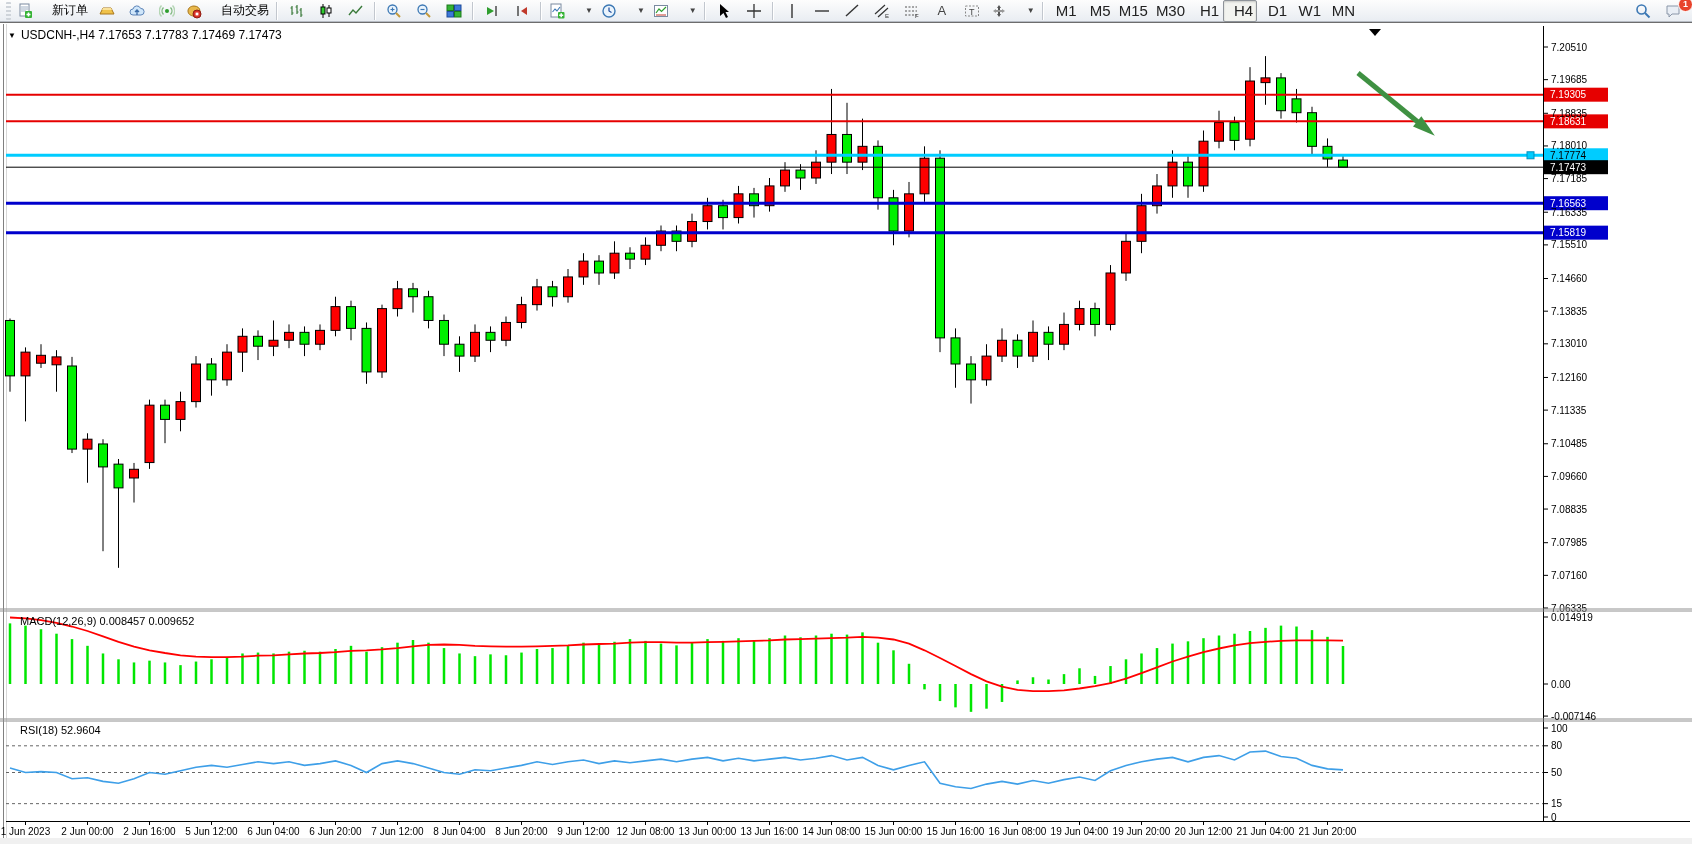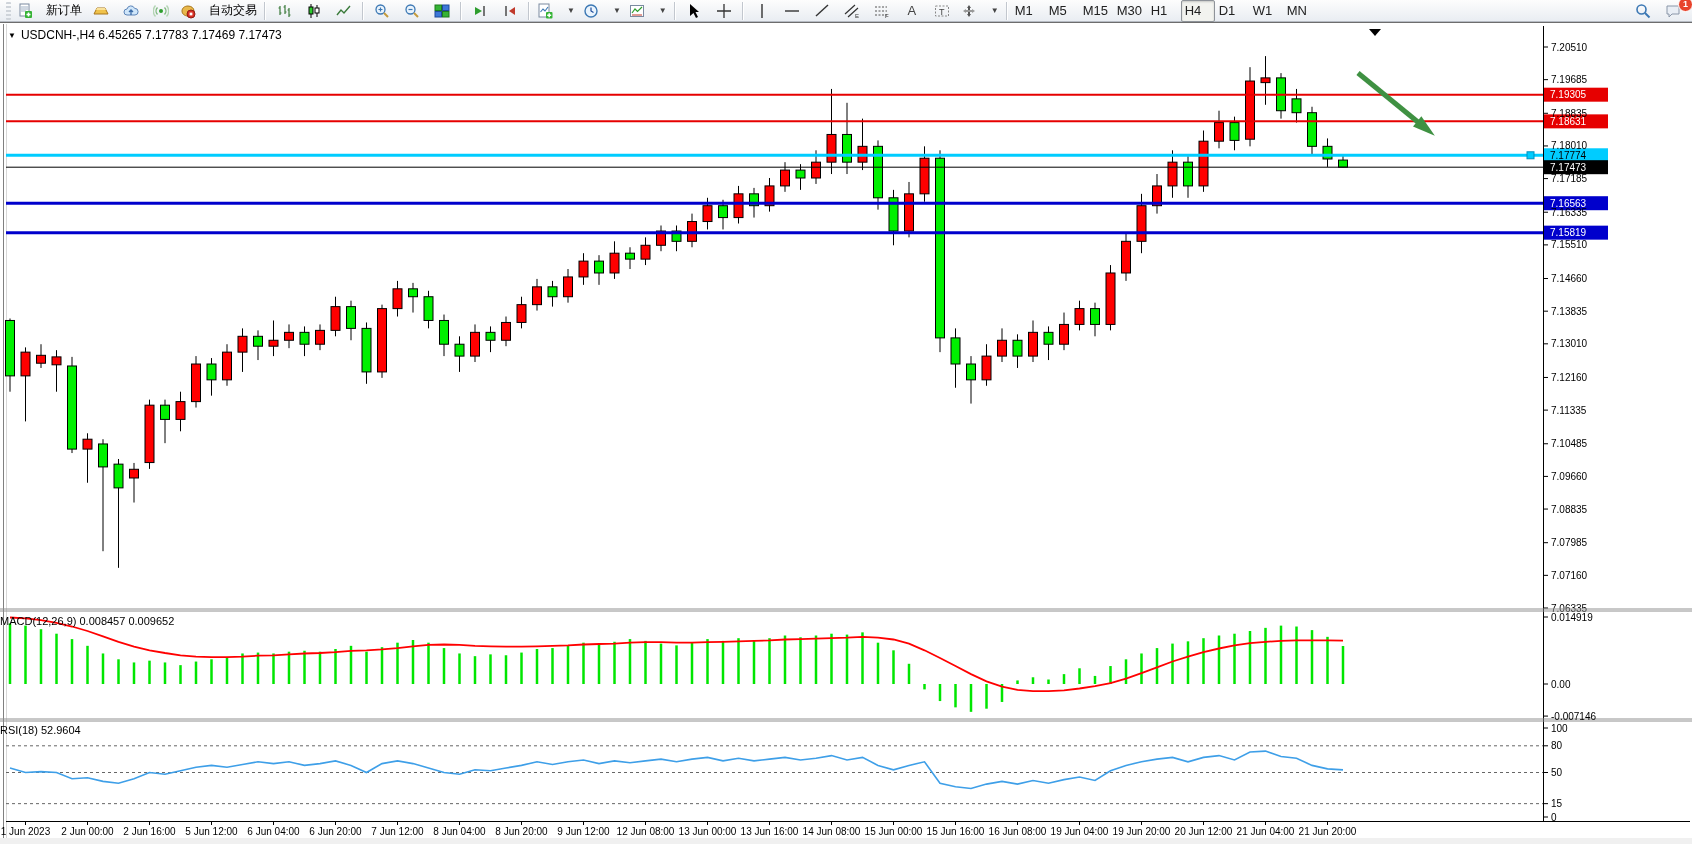--- a/index.html
+++ b/index.html
@@ -3,40 +3,40 @@
 <meta charset="utf-8">
 <style>
   html,body{margin:0;padding:0}
   body{width:1692px;height:844px;position:relative;background:#f0f0f0;
        font-family:"Liberation Sans",sans-serif;overflow:hidden;font-size:11px;color:#000}
   
   #toolbar{position:absolute;left:0;top:0;width:1692px;height:22px;
            background:linear-gradient(#fdfdfd,#e9edf2);border-bottom:1px solid #b7bcc4;
            display:flex;align-items:center;padding:0 4px;box-sizing:border-box;z-index:30}
   .tbtn{height:20px;min-width:22px;display:flex;align-items:center;justify-content:center;
-        gap:13px;padding:0 3px;border:1px solid transparent;border-radius:2px;cursor:default;
+        gap:19px;padding:0 3px;border:1px solid transparent;border-radius:2px;cursor:default;
         font-size:12px;white-space:nowrap}
   .tbtn.active{background:#f2f3ef;border:1px solid #8e9399;box-shadow:inset 0 1px 2px rgba(0,0,0,.18)}
   .tsep{width:0;height:18px;border-left:1px solid #c2c7ce;border-right:1px solid #fff;margin:0 3px}
-  .tf{font-size:13px;color:#222;min-width:26px;justify-content:flex-start;font-weight:400}
+  .tf{font-size:15px;color:#222;min-width:26px;justify-content:flex-end;font-weight:400}
   .dd{font-size:8px;color:#444;margin-left:1px}
   .grip{width:5px;height:18px;margin:0 2px;
         background:repeating-linear-gradient(180deg,#cfd4da 0 2px,transparent 2px 4px);border-radius:1px}
   #tb-right{margin-left:auto;display:flex;align-items:center}
   .badge{position:absolute;top:-4px;right:-6px;background:#e8442c;color:#fff;border-radius:50%;
          width:13px;height:13px;font-size:9px;display:flex;align-items:center;justify-content:center;
          border:1px solid #fff;font-weight:700}
   .icon16{width:16px;height:16px;display:block}
   
   #chart-window{position:absolute;left:0;top:22px;width:1692px;height:816px;background:#fff;
                 border-top:1px solid #6d6d6d;z-index:1}
   #chart-svg{position:absolute;left:0;top:0;z-index:2}
   #chart-title{position:absolute;left:8px;top:5px;z-index:10;display:flex;align-items:center;gap:5px;
                font-size:12px;color:#000}
-  #macd-label,#rsi-label{position:absolute;left:0;z-index:10;font-size:11px;color:#000}
+  #macd-label,#rsi-label{position:absolute;left:20px;z-index:10;font-size:11px;color:#000}
   #macd-label{top:592px}
   #rsi-label{top:701px}
   .tri{font-size:8px;color:#000;cursor:pointer}
   #bottom-strip{position:absolute;left:0;top:838px;width:1692px;height:6px;background:#f0f0f0;z-index:5}
 </style>
 </head>
 <body>
 
 <div id="toolbar">
   <span class="grip"></span>
@@ -692,19 +692,19 @@
       </g>
       <g>
         <line x1="1358" y1="72" x2="1424" y2="126" stroke="#3F9142" stroke-width="5"></line>
         <polygon points="1434.8354021888465,134.86532906360168 1413.0107126027183,125.51465218662611 1421.3481665201025,115.3244307320455" fill="#3F9142"></polygon>
         <polygon points="1369,28 1381,28 1375,35" fill="#000"></polygon>
       </g>
     </svg>
 
   <div id="chart-title">
     <span class="tri">▼</span>
-    <span>USDCNH-,H4  6.45265 7.17783 7.17469 7.17473</span>
+    <span>USDCNH-,H4  7.17653 7.17783 7.17469 7.17473</span>
   </div>
 
   <div id="macd-label">MACD(12,26,9) 0.008457 0.009652</div>
   <div id="rsi-label">RSI(18) 52.9604</div>
 </div>
 <div id="bottom-strip"></div>
 
 </body></html>

